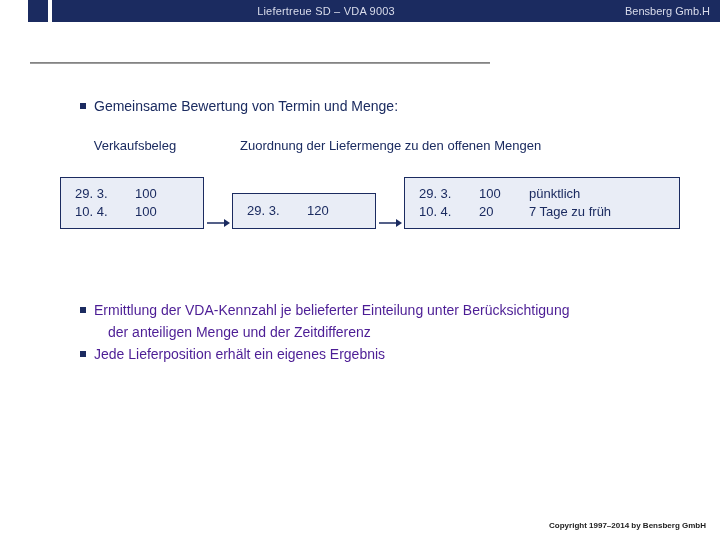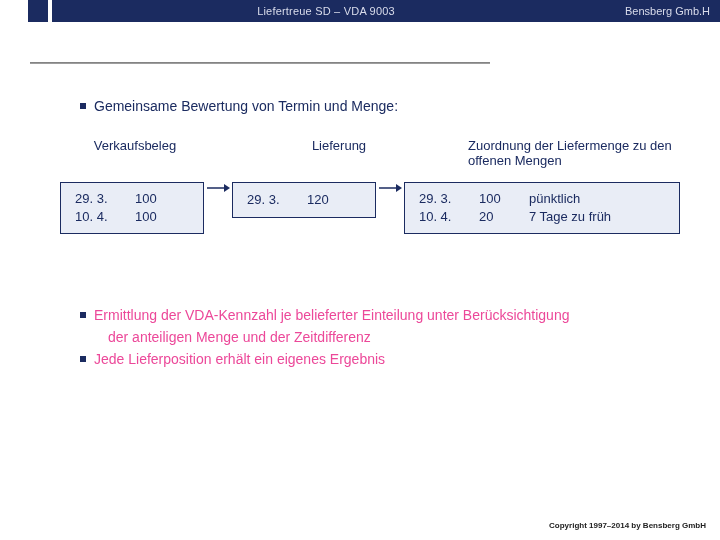--- a/index.html
+++ b/index.html
@@ -13,41 +13,41 @@
   .tb-navy2 { flex: 1; background: #1b2b60; display: flex; align-items: center; }
   .tb-center { flex: 1; text-align: center; font-size: 11px; color: #d9dceb; letter-spacing: .2px; }
   .tb-right { width: 120px; text-align: right; font-size: 11px; color: #d9dceb; padding-right: 10px; }
   .title-wrap { padding: 34px 0 0 30px; }
   .title { font-size: 17px; color: #222; }
   .title-rule { margin-top: 6px; height: 2px; width: 460px; background: linear-gradient(#777,#aaa); }
   .body { padding: 34px 40px 0 80px; }
   .bullet { font-size: 14px; color: #1b2b60; margin-bottom: 24px; }
   .bullet .sq { display: inline-block; width: 6px; height: 6px; background: #1b2b60; margin-right: 8px; vertical-align: 2px; }
   .diagram { margin: 10px 0 0 -20px; }
-  .labels { display: flex; font-size: 13px; color: #1b2b60; margin-bottom: 14px; gap: 24px; }
+  .labels { display: flex; font-size: 13px; color: #1b2b60; margin-bottom: 24px; }
   .lbl1 { width: 150px; text-align: center; }
   .lbl2 { width: 150px; text-align: center; margin-left: 30px; }
   .lbl3 { margin-left: 30px; flex: 1; text-align: left; }
-  .row { display: flex; align-items: flex-start; }
+  .row { display: flex; align-items: flex-end; }
   .box { background: #e9edf6; border: 1px solid #1b2b60; font-size: 13px; color: #1b2b60; display: flex; align-items: center; }
   .box1 { width: 150px; height: 52px; padding: 8px 14px; }
   .box2 { width: 150px; height: 36px; padding: 8px 14px; }
   .box3 { width: 290px; height: 52px; padding: 8px 14px; }
   .col { display: flex; flex-direction: column; justify-content: center; }
   .col span { line-height: 18px; white-space: nowrap; }
   .b1-left { width: 60px; }
   .b1-right { width: 50px; }
   .b2-left { width: 60px; }
   .b2-right { width: 40px; }
   .b3-c1 { width: 60px; }
   .b3-c2 { width: 50px; }
   .b3-c3 { flex: 1; }
   .arrow { width: 30px; display: flex; align-items: center; justify-content: center; }
   .arrow svg { width: 24px; height: 12px; }
-  .bullets2 { margin: 70px 0 0 0; font-size: 14px; color: #ec4899; line-height: 22px; }
+  .bullets2 { margin: 70px 0 0 0; font-size: 14px; color: #4c1d95; line-height: 22px; }
   .bullets2 .li { display: flex; }
   .bullets2 .sq { display: inline-block; width: 6px; height: 6px; background: #1b2b60; margin: 8px 8px 0 0; flex-shrink: 0; }
   .bullets2 .txt { flex: 1; }
   .bullets2 .cont { margin-left: 14px; }
   .copyright { position: absolute; bottom: 10px; right: 14px; font-size: 8px; color: #222; font-weight: bold; }
 </style>
 </head>
 <body>
 
 <div class="slide">
@@ -68,21 +68,20 @@
 
   <div class="body">
 
     <div class="bullet">
       <span class="sq"></span><span>Gemeinsame Bewertung von Termin und Menge:</span>
     </div>
 
     <div class="diagram">
       <div class="labels">
         <div class="lbl1">Verkaufsbeleg</div>
-        <div class="lbl2">Lieferung</div>
         <div class="lbl3">Zuordnung der Liefermenge zu den offenen Mengen</div>
       </div>
       <div class="row">
 
         <div class="box box1">
           <div class="col b1-left">
             <span>29. 3.</span>
             <span>10. 4.</span>
           </div>
           <div class="col b1-right">

